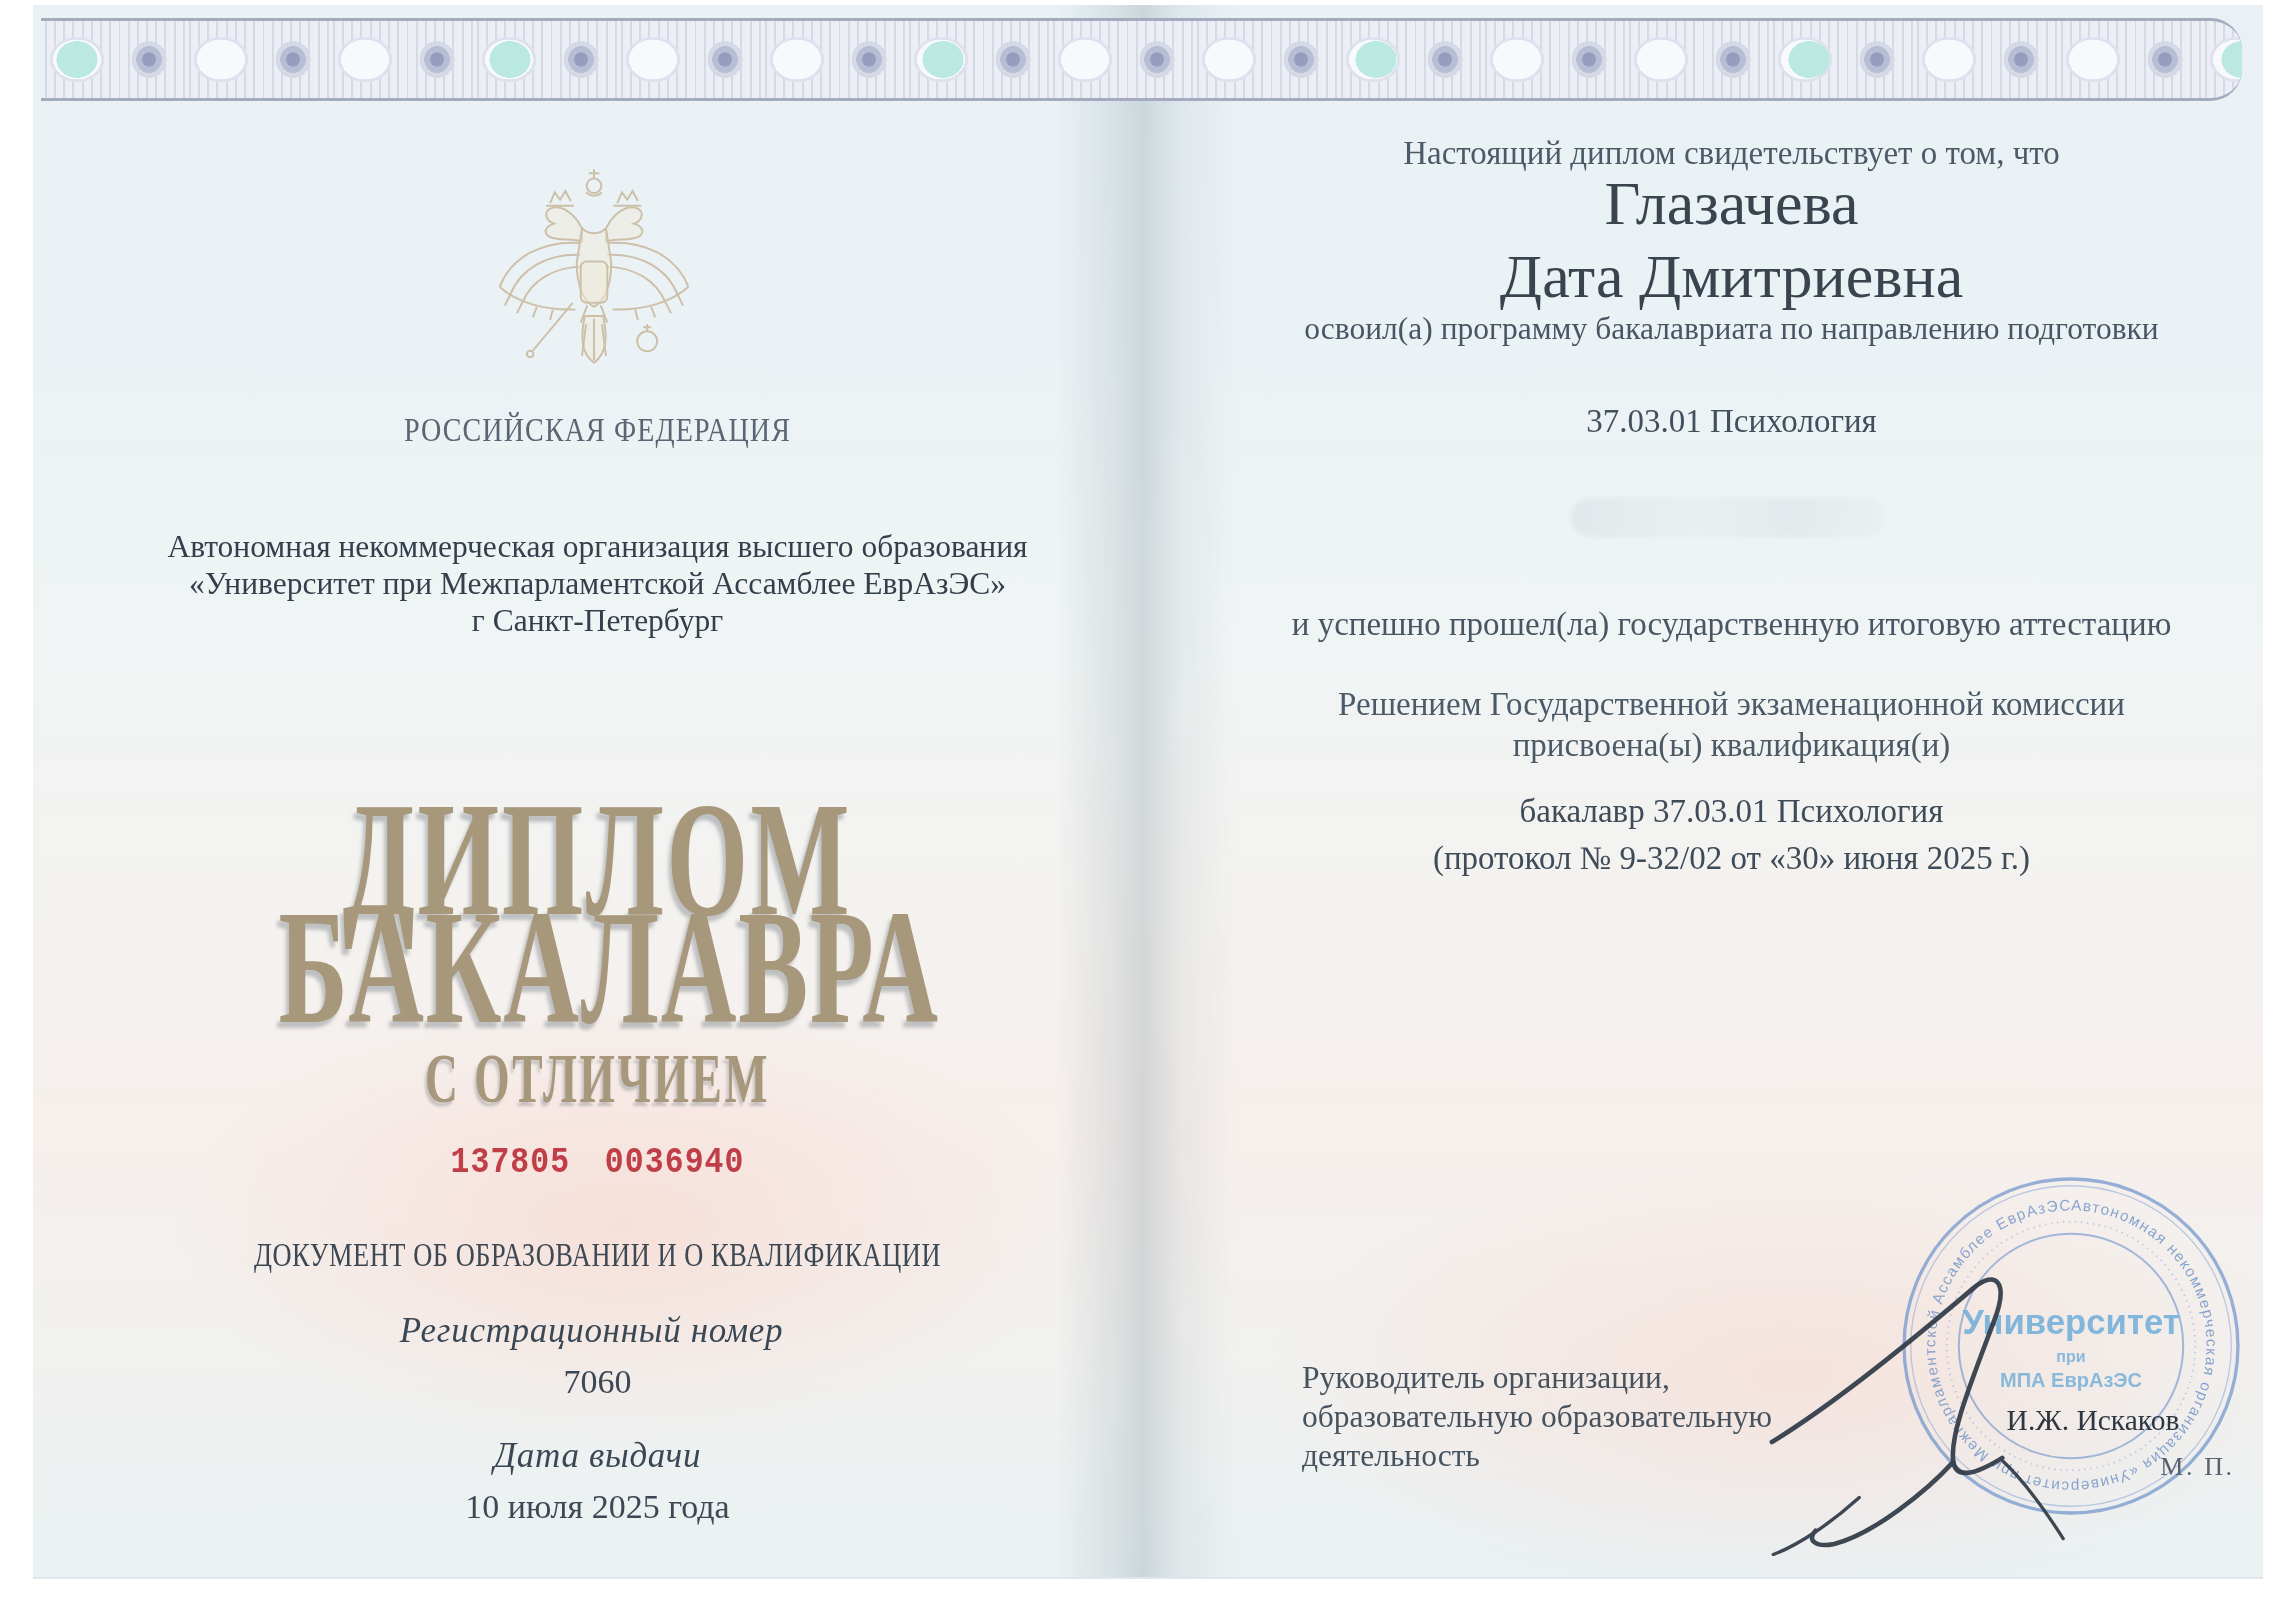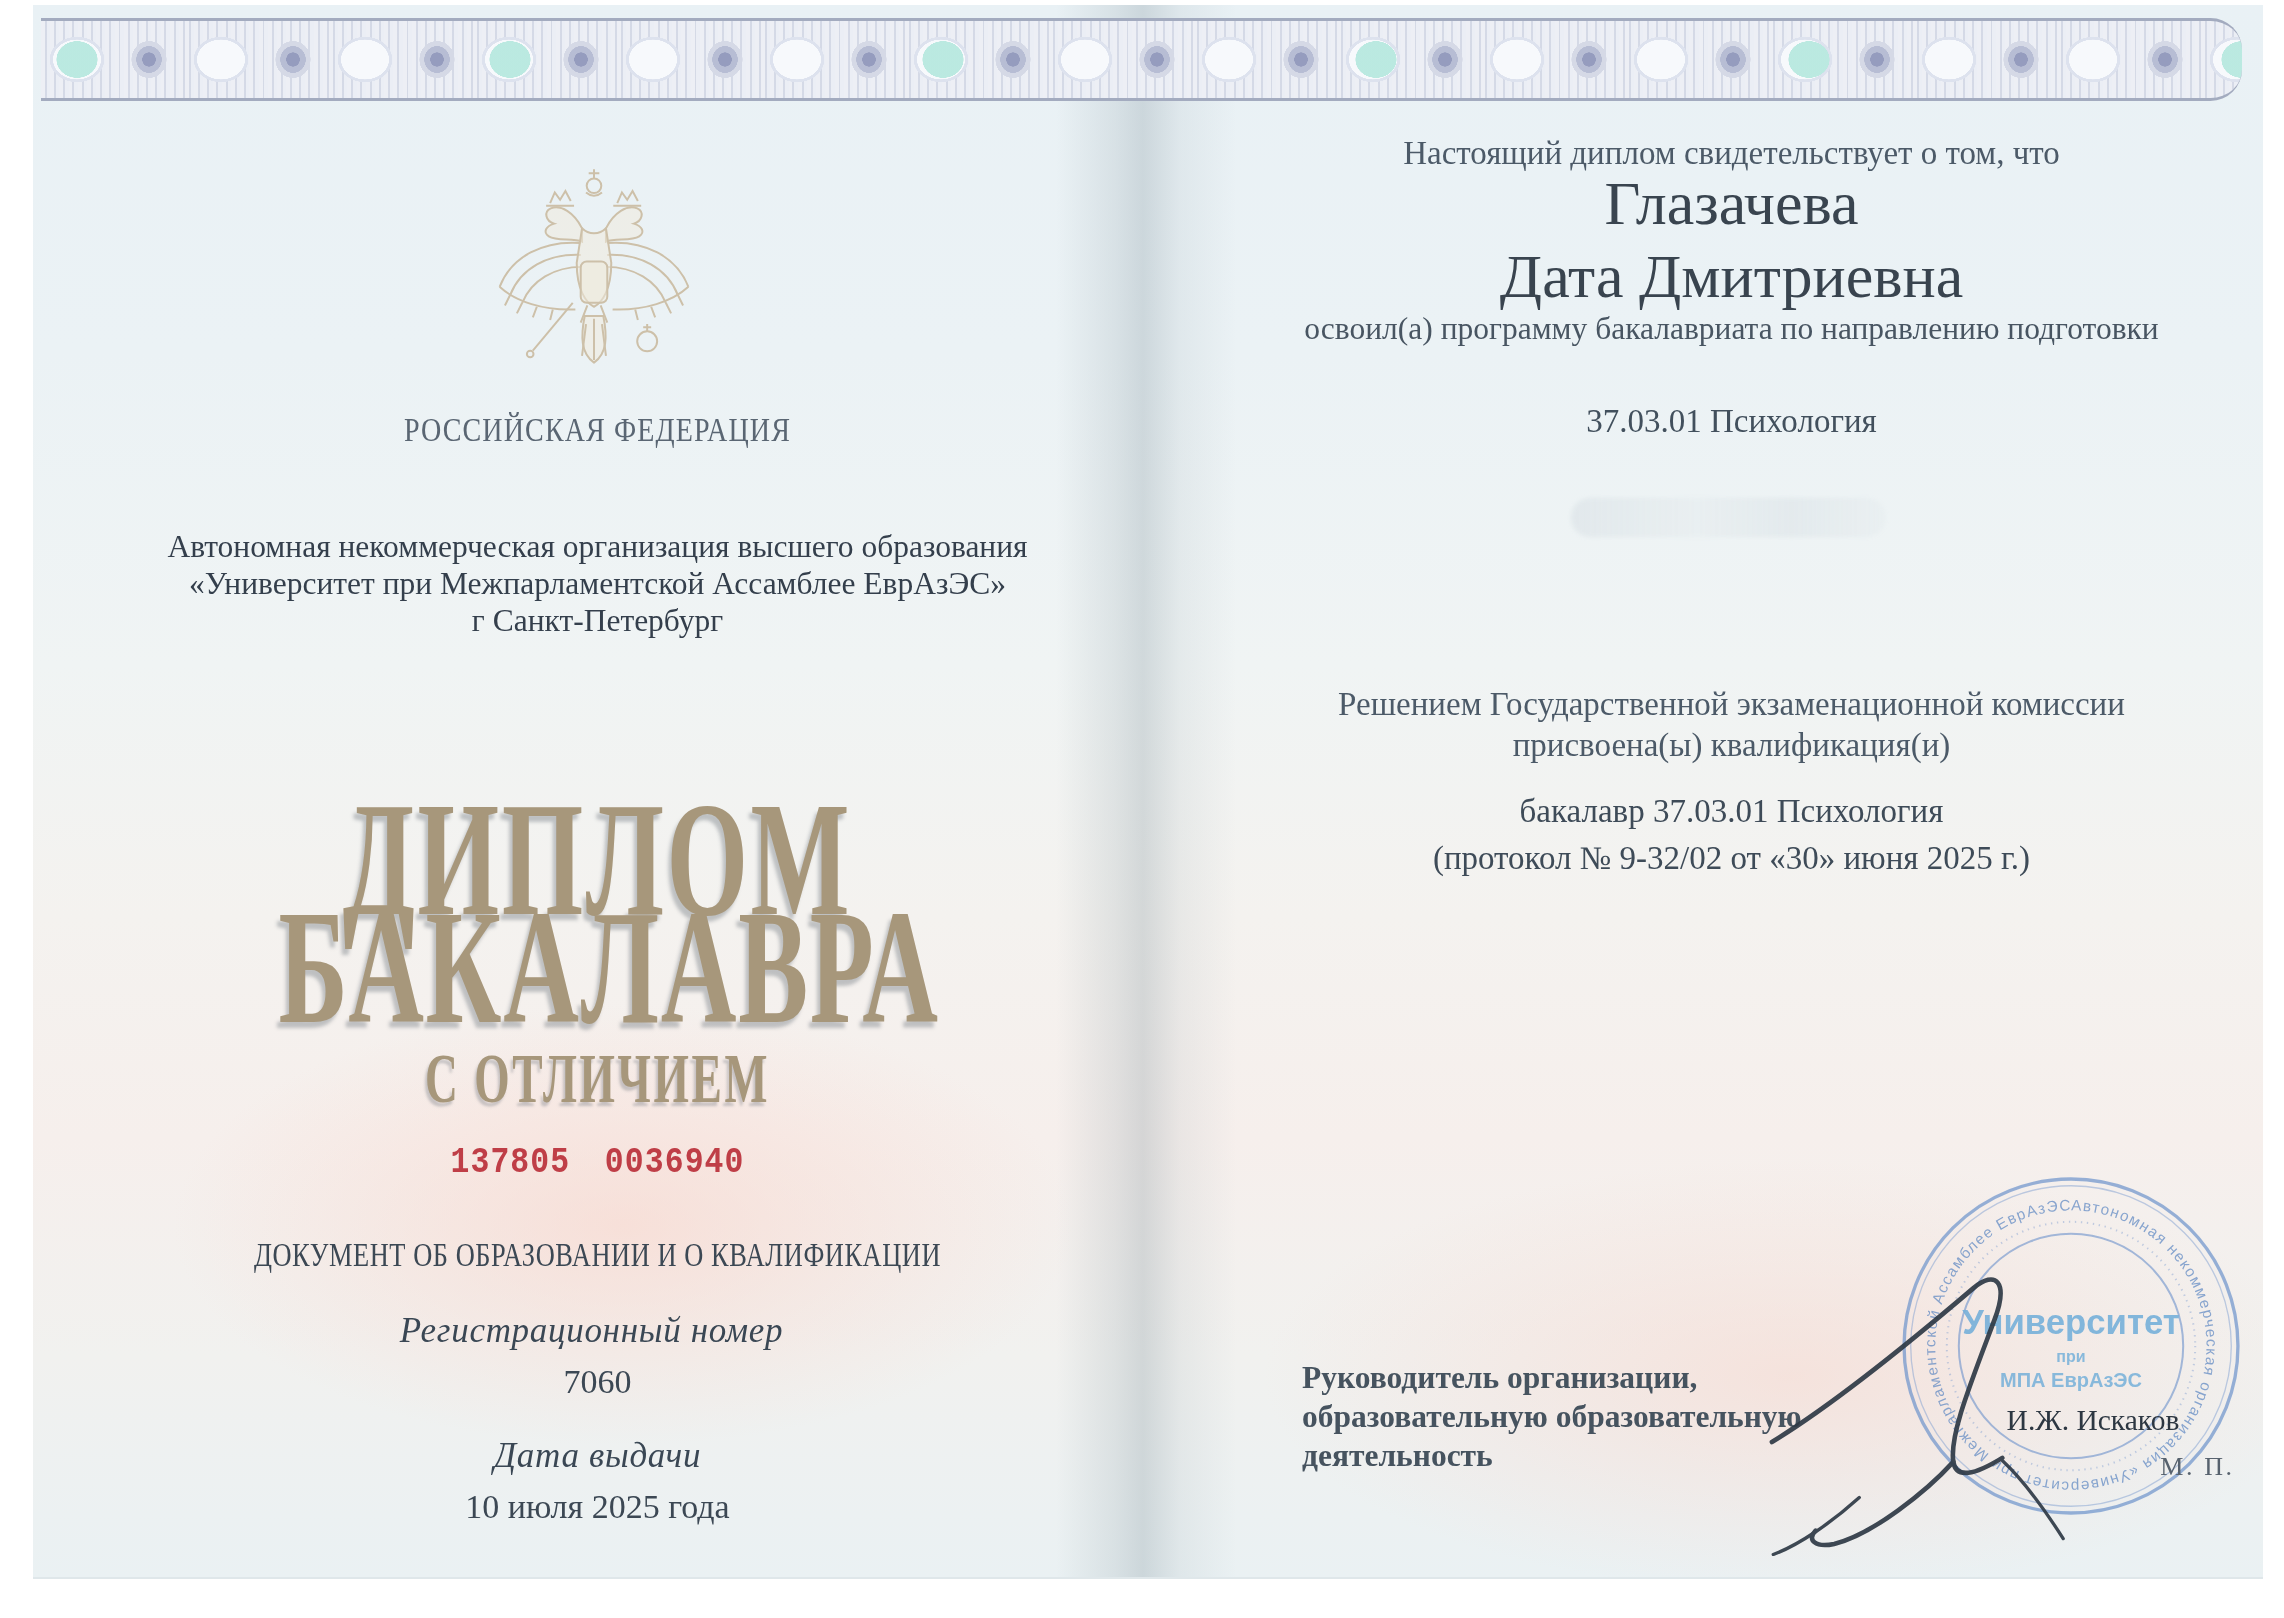--- a/index.html
+++ b/index.html
@@ -140,26 +140,27 @@
   <div class="txt lcol" data-name="issue-date-value" style="left:66px;">10 июля 2025 года</div>
 
   <div class="txt rcol" data-name="intro-line" style="left:1200px;">Настоящий диплом свидетельствует о том, что</div>
   <div class="txt rcol" data-name="holder-surname" style="left:1200px;">Глазачева</div>
   <div class="txt rcol" data-name="holder-given-names" style="left:1200px;">Дата Дмитриевна</div>
   <div class="txt rcol" data-name="program-line" style="left:1200px;">освоил(а) программу бакалавриата по направлению подготовки</div>
   <div class="txt rcol" data-name="program-code" style="left:1200px;">37.03.01 Психология</div>
 
   <div class="abs" data-name="faded-ink-smudge" style="left:1538px;"></div>
 
+  <div class="txt rcol" data-name="attestation-line" style="left:1200px;">и успешно прошел(ла) государственную итоговую аттестацию</div>
   <div class="txt rcol" data-name="commission-line1" style="left:1200px;">Решением Государственной экзаменационной комиссии</div>
   <div class="txt rcol" data-name="commission-line2" style="left:1200px;">присвоена(ы) квалификация(и)</div>
   <div class="txt rcol" data-name="qualification-line" style="left:1200px;">бакалавр 37.03.01 Психология</div>
   <div class="txt rcol" data-name="protocol-line" style="left:1200px;">(протокол № 9-32/02 от «30» июня 2025 г.)</div>
 
-  <div class="txt" data-name="signatory-label" style="left:1269px;font-weight:bold;">
+  <div class="txt" data-name="signatory-label" style="left:1269px;">
     <div data-name="signatory-label-line-1">Руководитель организации,</div>
     <div data-name="signatory-label-line-2">образовательную образовательную</div>
     <div data-name="signatory-label-line-3">деятельность</div>
   </div>
 
   <svg class="abs" data-name="university-seal-stamp" style="left:1851px;top:1154px;" viewBox="0 0 560 560">
     <defs>
       <path id="ringpath" d="M280 77 a203 203 0 1 1 -0.2 0 z"></path>
     </defs>
     <circle cx="280" cy="280" r="250" fill="none" stroke="#6d93cc" stroke-width="5" opacity="0.8"></circle>

